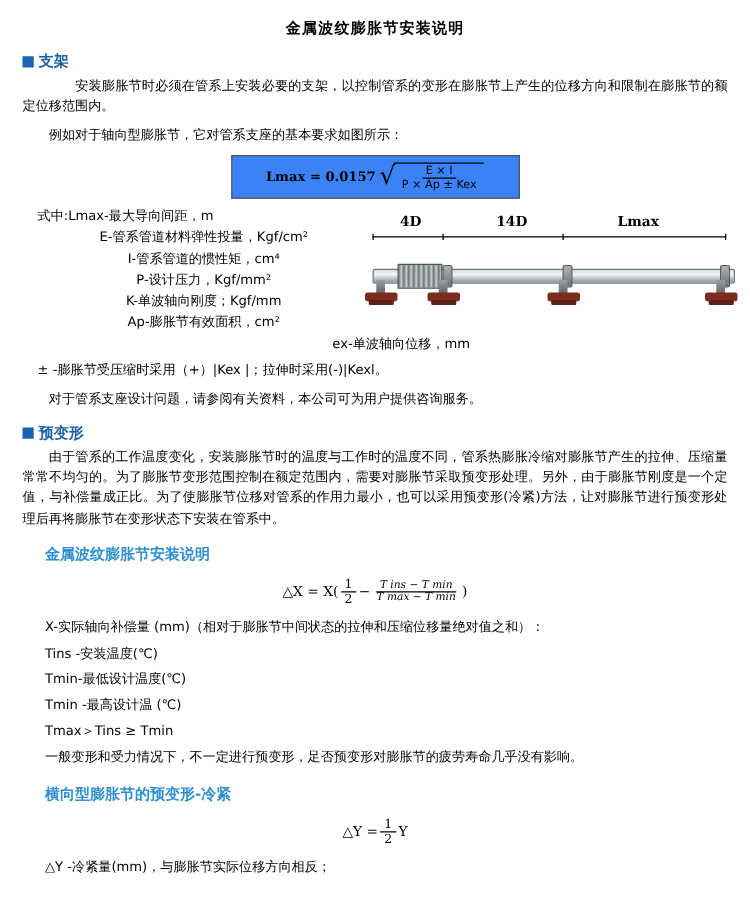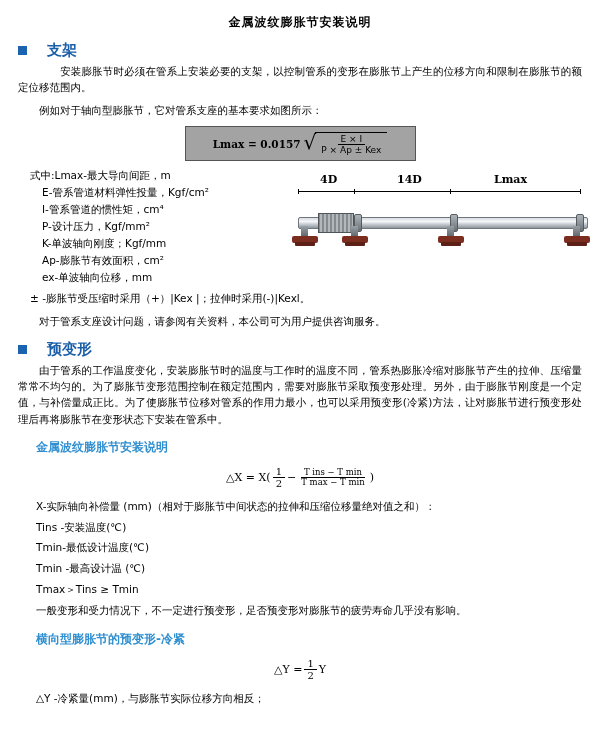--- a/index.html
+++ b/index.html
@@ -35,27 +35,27 @@
   .body-text {
     font-size: 10.5px;
     line-height: 1.55;
     margin: 0 18px 0 18px;
     text-align: justify;
   }
   .indent {
     text-indent: 21px;
   }
   .sect-head {
-    font-size: 15px;
+    font-size: 12px;
     font-weight: bold;
     color: #1b5fa8;
     margin: 10px 0 3px 18px;
     display: flex;
     align-items: center;
-    gap: 20px;
+    gap: 4px;
   }
   .sq {
     display: inline-block;
     width: 9px;
     height: 9px;
     background: #1b63ae;
   }
   .sub-head {
     font-size: 12px;
     font-weight: bold;
@@ -66,21 +66,21 @@
   .formula-box {
     margin: 8px auto 6px auto;
     width: 190px;
     border: 1px solid #555;
     padding: 5px 7px;
     font-size: 11px;
     display: flex;
     align-items: center;
     justify-content: center;
     gap: 3px;
-    background: #a3a3a3;
+    background: #3b82f6;
   }
   .formula-box.wide { width: 215px; }
   .frac {
     display: inline-flex;
     flex-direction: column;
     align-items: center;
     vertical-align: middle;
     line-height: 1.15;
     font-size: 9px;
   }
@@ -98,21 +98,21 @@
   .radical .content {
     border-top: 1px solid #000;
     padding: 1px 3px 0 3px;
   }
   .def-list {
     margin: 6px 0 0 30px;
     font-size: 10.5px;
     line-height: 1.62;
   }
   .def-list div { white-space: nowrap; }
-  .def-indent { margin-left: 12px; }
+  .def-indent { margin-left: 12px; text-align: center; }
   .clearfix::after { content: ""; display: table; clear: both; }
   .fig {
     float: right;
     width: 300px;
     margin: -130px 8px 4px 8px;
     position: relative;
   }
   .fig-labels {
     display: flex;
     font-size: 11px;
@@ -332,21 +332,21 @@
   <div class="sub-head">金属波纹膨胀节安装说明</div>
 
   <div class="eq-line">
     <span class="eq-inline">
       <span>△X = X(</span>
       <span class="frac" style="font-size:10px;">
         <span class="num">1</span>
         <span class="den">2</span>
       </span>
       <span>−</span>
-      <span class="frac" style="font-size:8.5px; ">
+      <span class="frac" style="font-size:8.5px; font-style:italic;">
         <span class="num">T ins − T min</span>
         <span class="den">T max − T min</span>
       </span>
       <span>)</span>
     </span>
   </div>
 
   <div class="small-note">X-实际轴向补偿量 (mm)（相对于膨胀节中间状态的拉伸和压缩位移量绝对值之和）：</div>
   <div class="small-note">Tins -安装温度(℃)</div>
   <div class="small-note">Tmin-最低设计温度(℃)</div>

